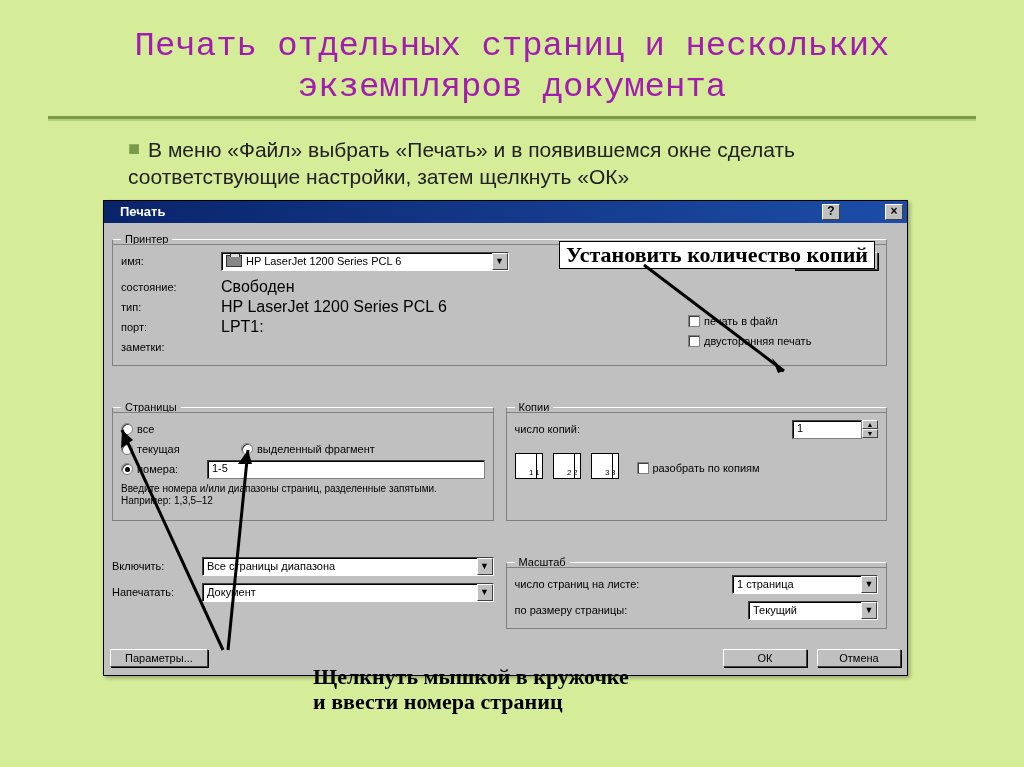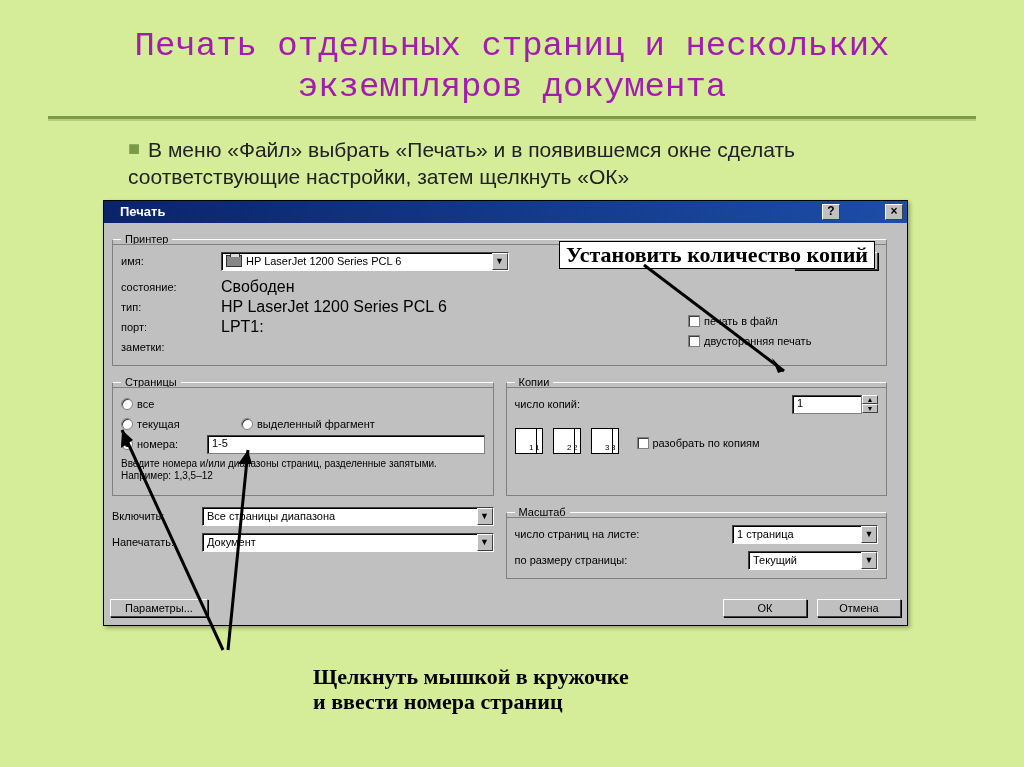--- a/index.html
+++ b/index.html
@@ -140,21 +140,21 @@
     flex-shrink:0;
   }
   .radio.checked::after { content:""; width:5px;height:5px;border-radius:50%;background:#000; }
   .check {
     width:12px;height:12px;background:#fff;
     border:1px solid #808080;
     box-shadow: inset 1px 1px 0 #404040;
     display:inline-block; margin-right:4px; flex-shrink:0;
   }
   .twocol { display:flex; gap:12px; }
-  .col { flex:1; }
+  .col { flex:1;margin-top:25px; }
   .spinner { display:flex; }
   .spinner .textbox { width:70px; }
   .spin-btns { display:flex; flex-direction:column; }
   .spin-btns div {
     width:16px; height:9px;
     background:#c0c0c0;
     border:1px solid #fff; border-right-color:#404040; border-bottom-color:#404040;
     font-size:7px; text-align:center; line-height:7px;
   }
   .hint { font-size:10px; color:#000; line-height:1.2; margin-top:4px; }

